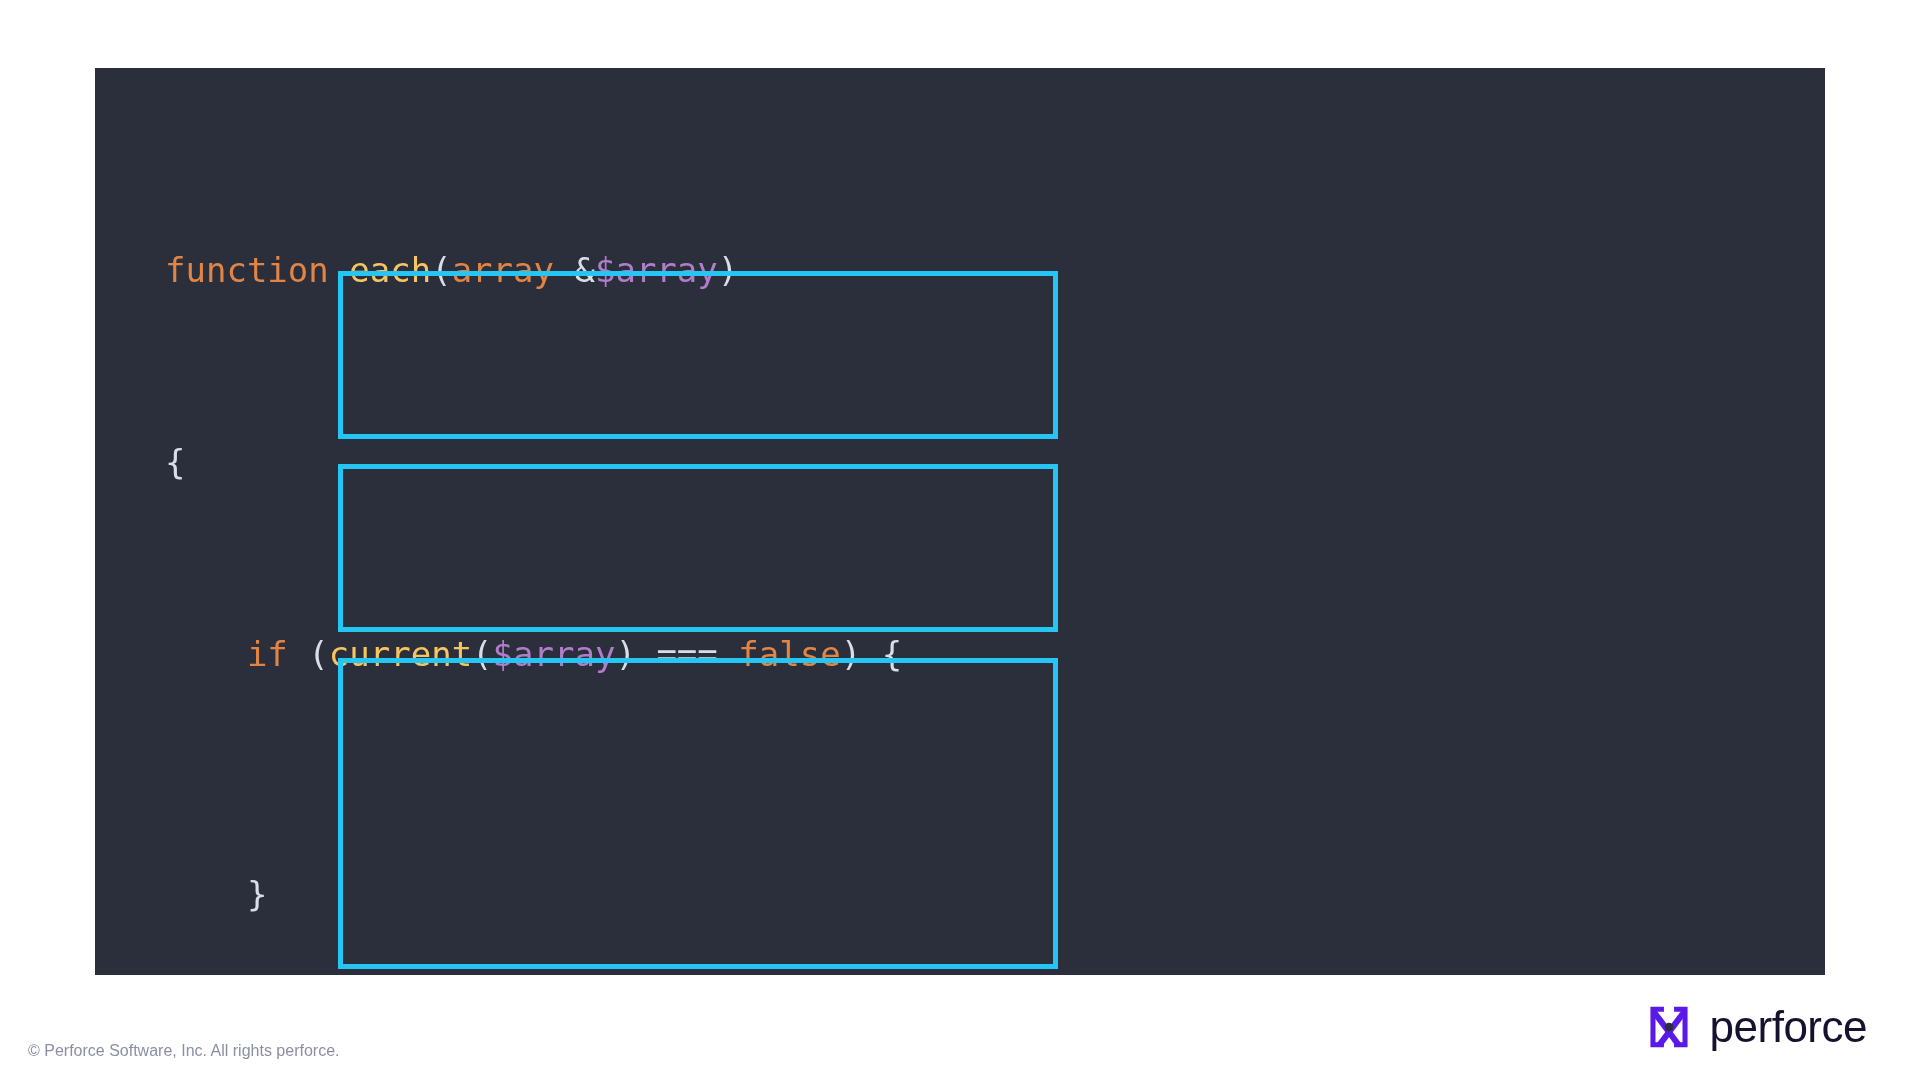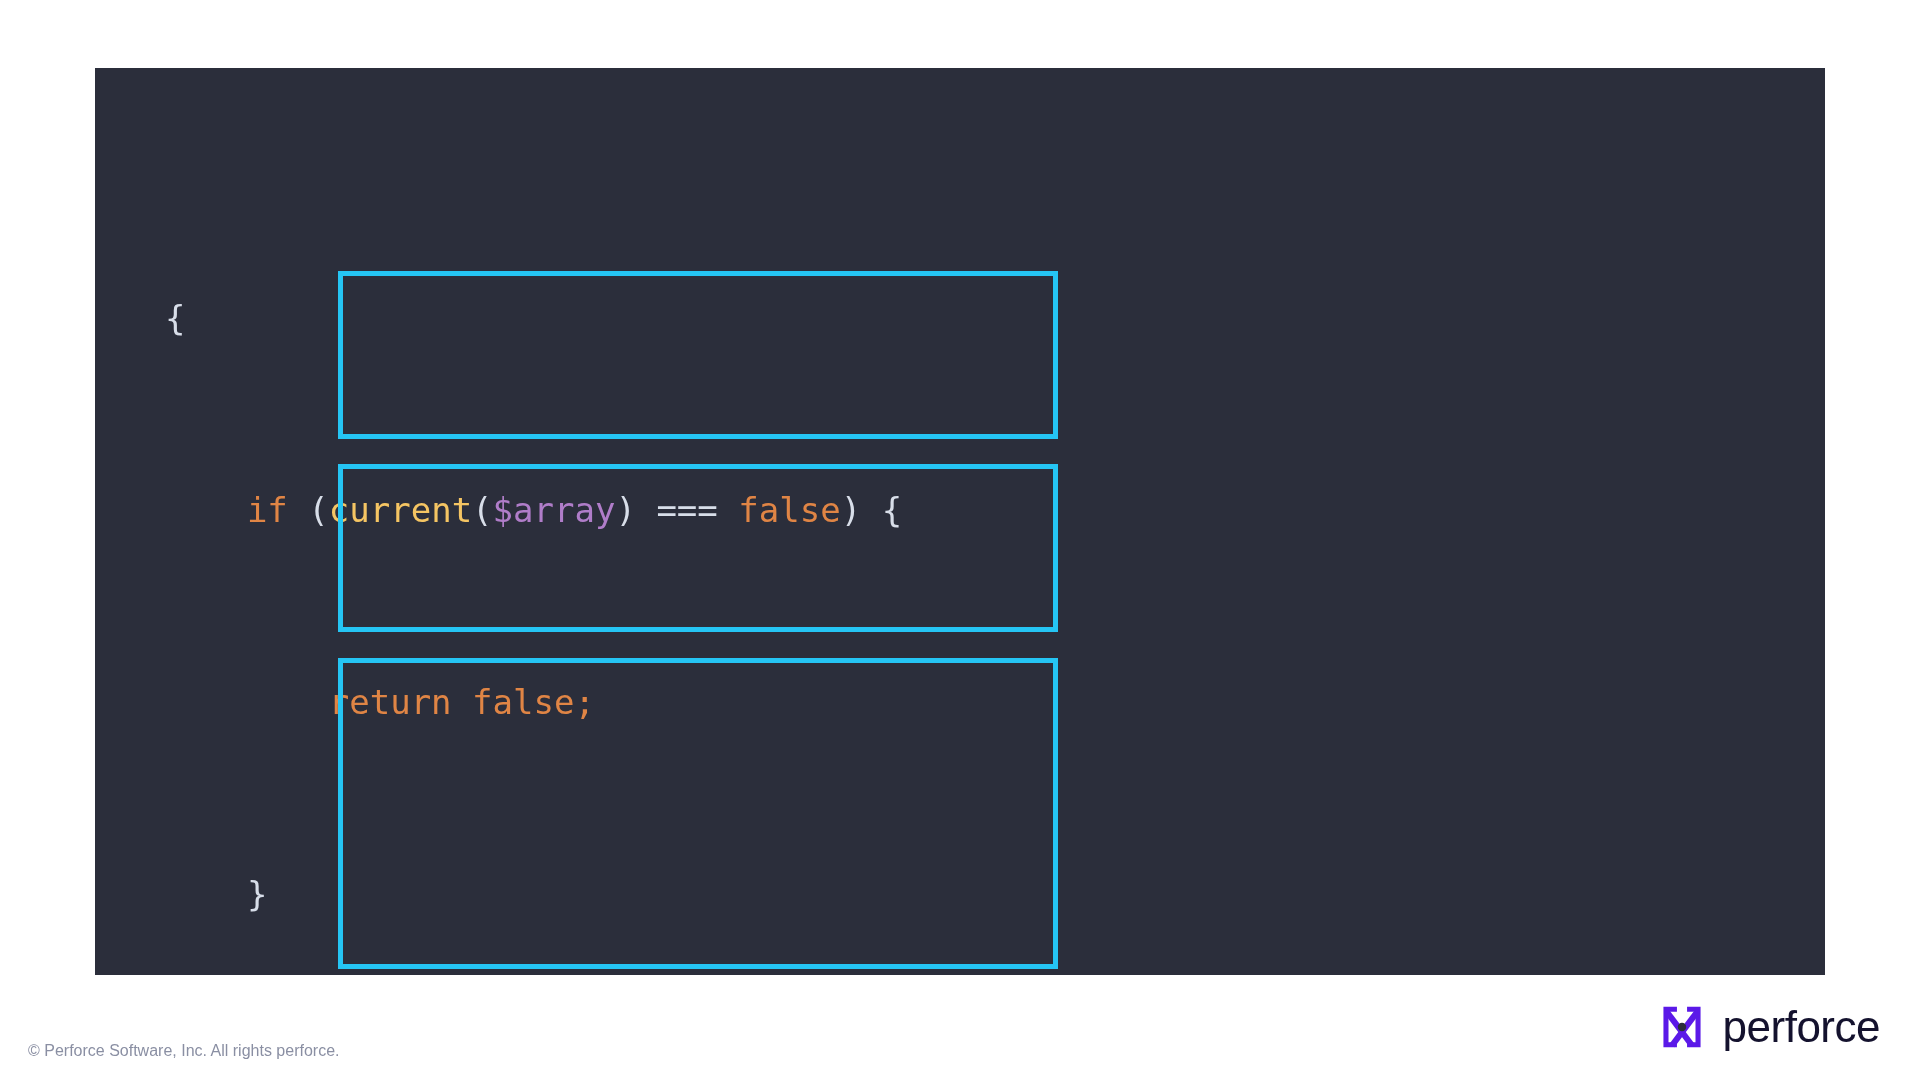--- a/index.html
+++ b/index.html
@@ -65,21 +65,21 @@
     left: 28px;
     top: 1042px;
     font-family: "Liberation Sans", sans-serif;
     font-size: 16px;
     color: #8A8FA3;
     white-space: nowrap;
   }
 
   #brand-logo {
     position: absolute;
-    right: 40px;
+    right: 53px;
     top: 1000px;
     display: flex;
     align-items: center;
     gap: 14px;
   }
   #brand-logo .logo-mark { width: 54px; height: 54px; display: block; }
   #brand-wordmark {
     font-family: "Liberation Sans", sans-serif;
     font-size: 44px;
     font-weight: 500;
@@ -88,26 +88,26 @@
     line-height: 1;
   }
 </style>
 </head>
 <body>
 
 <div id="code-panel">
 
   <div id="code-listing">
 
+    <div class="code-line"><span class="t-kw">function</span><span class="t-punc"> </span><span class="t-fn">each</span><span class="t-punc">(</span><span class="t-kw">array</span><span class="t-punc"> </span><span class="t-punc">&amp;</span><span class="t-var">$array</span><span class="t-punc">)</span></div>
 
     <div class="code-line"><span class="t-punc">{</span></div>
 
     <div class="code-line"><span class="t-punc">    </span><span class="t-kw">if</span><span class="t-punc"> </span><span class="t-punc">(</span><span class="t-fn">current</span><span class="t-punc">(</span><span class="t-var">$array</span><span class="t-punc">)</span><span class="t-punc"> </span><span class="t-op">===</span><span class="t-punc"> </span><span class="t-kw">false</span><span class="t-punc">)</span><span class="t-punc"> </span><span class="t-punc">{</span></div>
 
-    <div class="code-line"><span class="t-punc">        </span><span class="t-kw">return</span><span class="t-punc"> </span><span class="t-kw">false</span><span class="t-semi">;</span></div>
 
     <div class="code-line"><span class="t-punc">    </span><span class="t-punc">}</span></div>
 
     
 
     
 
     
 
     

